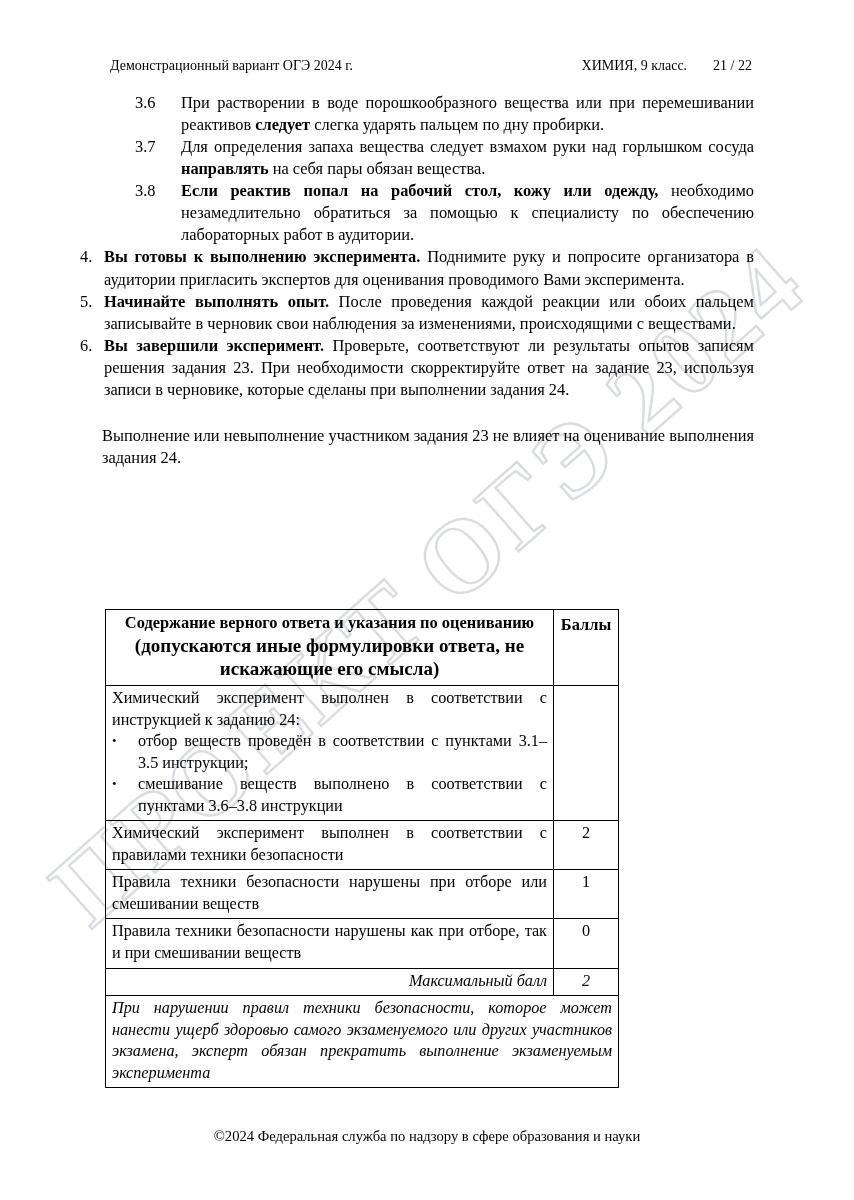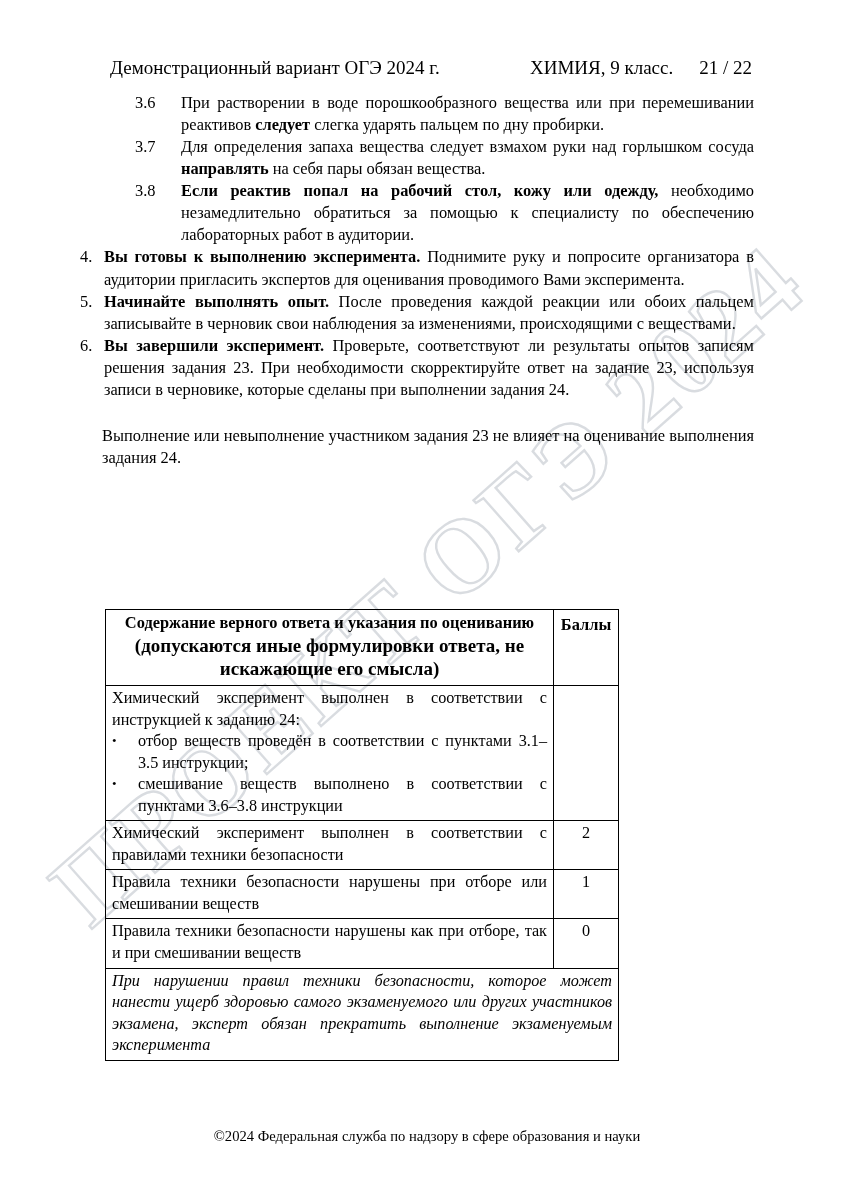--- a/index.html
+++ b/index.html
@@ -52,21 +52,21 @@
     padding: 0;
   }
   .runhead {
     position: absolute;
     top: 58px;
     left: 110px;
     right: 102px;
     display: flex;
     justify-content: space-between;
     align-items: baseline;
-    font-size: 19px;
+    font-size: 14px;
     line-height: 1.1;
   }
   .runhead .rh-right {
     display: flex;
     align-items: flex-start;
     gap: 26px;
     margin-left: 33px;
   }
   .rh-subject { white-space: nowrap; }
   .rh-page { white-space: nowrap; }
@@ -329,20 +329,24 @@
         <tr>
           <td class="cell-main">Правила техники безопасности нарушены при отборе или смешивании веществ</td>
           <td class="cell-score">1</td>
         </tr>
 
         <tr>
           <td class="cell-main">Правила техники безопасности нарушены как при отборе, так и при смешивании веществ</td>
           <td class="cell-score">0</td>
         </tr>
 
+        <tr>
+          <td class="cell-maxlabel">Максимальный балл</td>
+          <td class="cell-maxscore">2</td>
+        </tr>
 
         <tr>
           <td class="cell-note" colspan="2">При нарушении правил техники безопасности, которое может нанести ущерб здоровью самого экзаменуемого или других участников экзамена, эксперт обязан прекратить выполнение экзаменуемым эксперимента</td>
         </tr>
 
       </tbody>
     </table>
 
     <div class="footer">©2024 Федеральная служба по надзору в сфере образования и науки</div>
 

